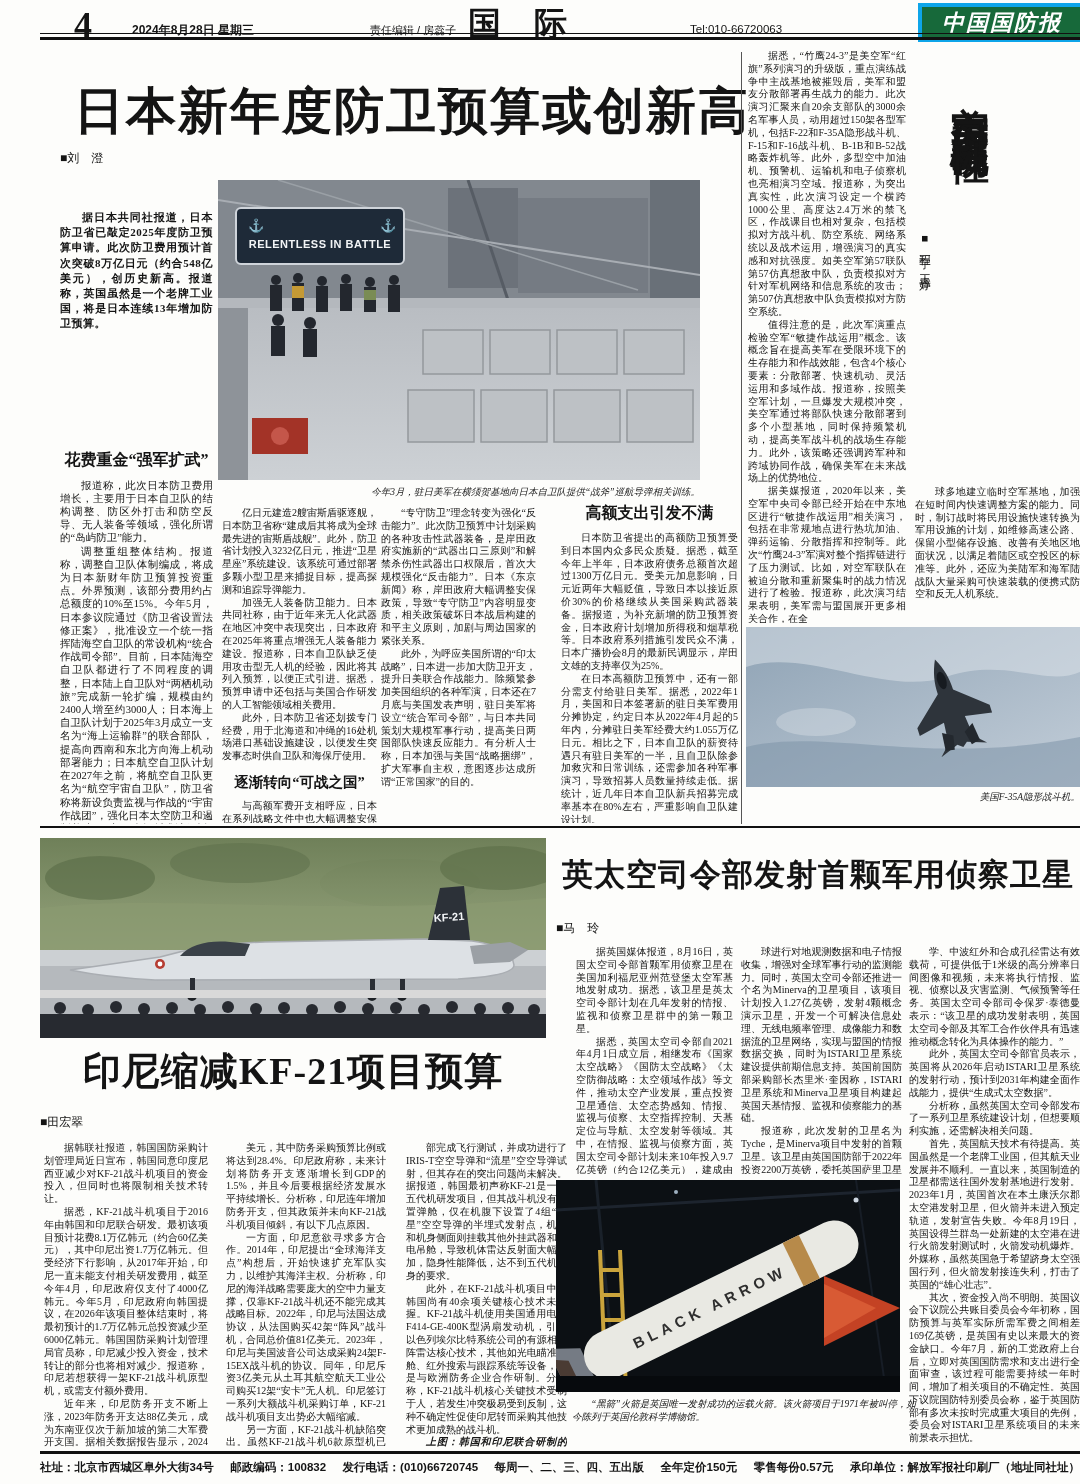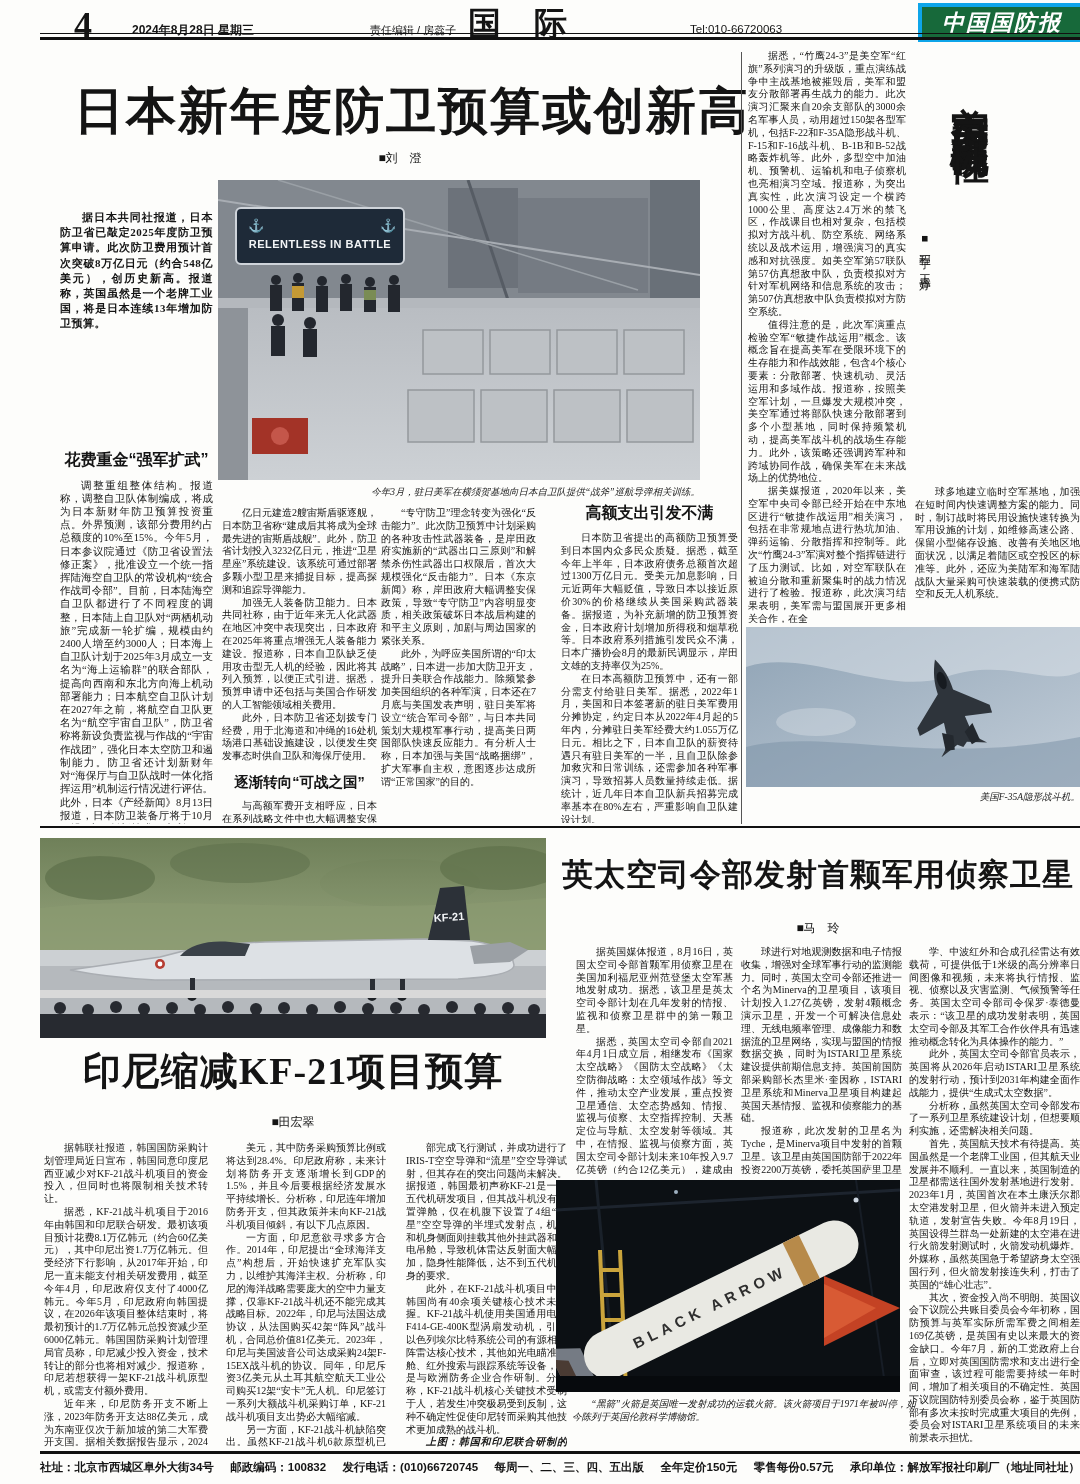--- a/index.html
+++ b/index.html
@@ -10,31 +10,31 @@
   .vr{position:absolute;background:#555;width:1px;}
   
   .pagenum{font-size:36px;font-weight:bold;font-family:"Liberation Serif",serif;}
   .hmeta{font-size:12px;font-weight:bold;font-family:"Liberation Sans",sans-serif;}
   .section-title{font-size:33px;font-weight:900;font-family:"Liberation Sans",sans-serif;white-space:pre;}
   .logo{background:#17693a;color:#fff;display:flex;align-items:center;justify-content:center;
         font-style:italic;font-weight:bold;font-size:22px;letter-spacing:2px;border:4px solid #0ea5e9;}
   
   .headline{font-family:"Liberation Sans",sans-serif;font-weight:900;text-align:center;letter-spacing:2px;}
   .headline-serif{font-family:"Liberation Serif",serif;font-weight:900;text-align:center;letter-spacing:1px;}
-  .byline{text-align:center;font-size:12px;font-family:"Liberation Sans",sans-serif;}
+  .byline{font-size:12px;font-family:"Liberation Sans",sans-serif;}
   .vtitle{writing-mode:vertical-rl;font-family:"Liberation Sans",sans-serif;font-weight:900;
           font-size:38px;letter-spacing:4px;}
   .vbyline{writing-mode:vertical-rl;font-size:11.5px;font-family:"Liberation Sans",sans-serif;letter-spacing:2px;}
   
   .col{overflow:hidden;}
   .col p{margin:0;text-indent:2em;text-align:justify;}
   .p{font-size:10px;line-height:12.8px;}
   .pl{font-size:10.5px;line-height:13.2px;}
   .intro{font-size:11px;line-height:15.2px;font-weight:bold;letter-spacing:0.5px;}
-  .sub{font-family:Liberation Sans, sans-serif;font-weight:bold;text-align:center;
+  .sub{font-family:Liberation Serif, serif;font-weight:bold;text-align:center;
        font-size:14.5px;margin:10px 0 8px 0;}
   .caption{font-size:9.5px;font-style:italic;color:#222;line-height:12.5px;}
   .cap-right{text-align:right;}
   .cap-block p{margin:0;text-indent:2em;text-align:justify;font-size:9.5px;font-style:italic;line-height:12.5px;}
   .caption-strong{font-weight:bold;font-style:italic;}
   .photo{display:block;background:#ccc;}
   
   .footer{display:flex;justify-content:space-between;font-weight:bold;font-size:11.5px;
           font-family:"Liberation Sans",sans-serif;}
   .footer span{white-space:nowrap;}
@@ -113,20 +113,21 @@
       <rect x="34" y="238" width="56" height="36" fill="#a33327"></rect>
       <circle cx="62" cy="256" r="9" fill="#c4564a"></circle>
       <rect x="0" y="128" width="30" height="172" fill="#8e9399"></rect>
     </svg>
     <div class="abs caption cap-right" style="left:218px;top:486px;width:482px;">今年3月，驻日美军在横须贺基地向日本自卫队提供“战斧”巡航导弹相关训练。</div>
 
     <div class="abs col" style="left:60px;top:210px;width:153px;height:614px;">
       <p class="intro">据日本共同社报道，日本防卫省已敲定2025年度防卫预算申请。此次防卫费用预计首次突破8万亿日元（约合548亿美元），创历史新高。报道称，英国虽然是一个老牌工业国，将是日本连续13年增加防卫预算。</p>
       <h3 class="sub" style="margin-top:118px;font-size:16px;">花费重金“强军扩武”</h3>
       <div>
+          <p class="pl">报道称，此次日本防卫费用增长，主要用于日本自卫队的结构调整、防区外打击和防空反导、无人装备等领域，强化所谓的“岛屿防卫”能力。</p>
           <p class="pl">调整重组整体结构。报道称，调整自卫队体制编成，将成为日本新财年防卫预算投资重点。外界预测，该部分费用约占总额度的10%至15%。今年5月，日本参议院通过《防卫省设置法修正案》，批准设立一个统一指挥陆海空自卫队的常设机构“统合作战司令部”。目前，日本陆海空自卫队都进行了不同程度的调整，日本陆上自卫队对“两栖机动旅”完成新一轮扩编，规模由约2400人增至约3000人；日本海上自卫队计划于2025年3月成立一支名为“海上运输群”的联合部队，提高向西南和东北方向海上机动部署能力；日本航空自卫队计划在2027年之前，将航空自卫队更名为“航空宇宙自卫队”，防卫省称将新设负责监视与作战的“宇宙作战团”，强化日本太空防卫和遏制能力。防卫省还计划新财年对“海保厅与自卫队战时一体化指挥运用”机制运行情况进行评估。此外，日本《产经新闻》8月13日报道，日本防卫装备厅将于10月开设“防卫创新技术研究所”，研制“可以改变未来战场的游戏式装备”。</p>
         </div>
     </div>
 
     <div class="abs col" style="left:222px;top:507px;width:155px;height:316px;">
       <div>
           <p class="p">亿日元建造2艘宙斯盾驱逐舰，日本防卫省称“建成后其将成为全球最先进的宙斯盾战舰”。此外，防卫省计划投入3232亿日元，推进“卫星星座”系统建设。该系统可通过部署多颗小型卫星来捕捉目标，提高探测和追踪导弹能力。</p>
           <p class="p">加强无人装备防卫能力。日本共同社称，由于近年来无人化武器在地区冲突中表现突出，日本政府在2025年将重点增强无人装备能力建设。报道称，日本自卫队缺乏使用攻击型无人机的经验，因此将其列入预算，以便正式引进。据悉，预算申请中还包括与美国合作研发的人工智能领域相关费用。</p>
           <p class="p">此外，日本防卫省还划拨专门经费，用于北海道和冲绳的16处机场港口基础设施建设，以便发生突发事态时供自卫队和海保厅使用。</p>
         </div>

